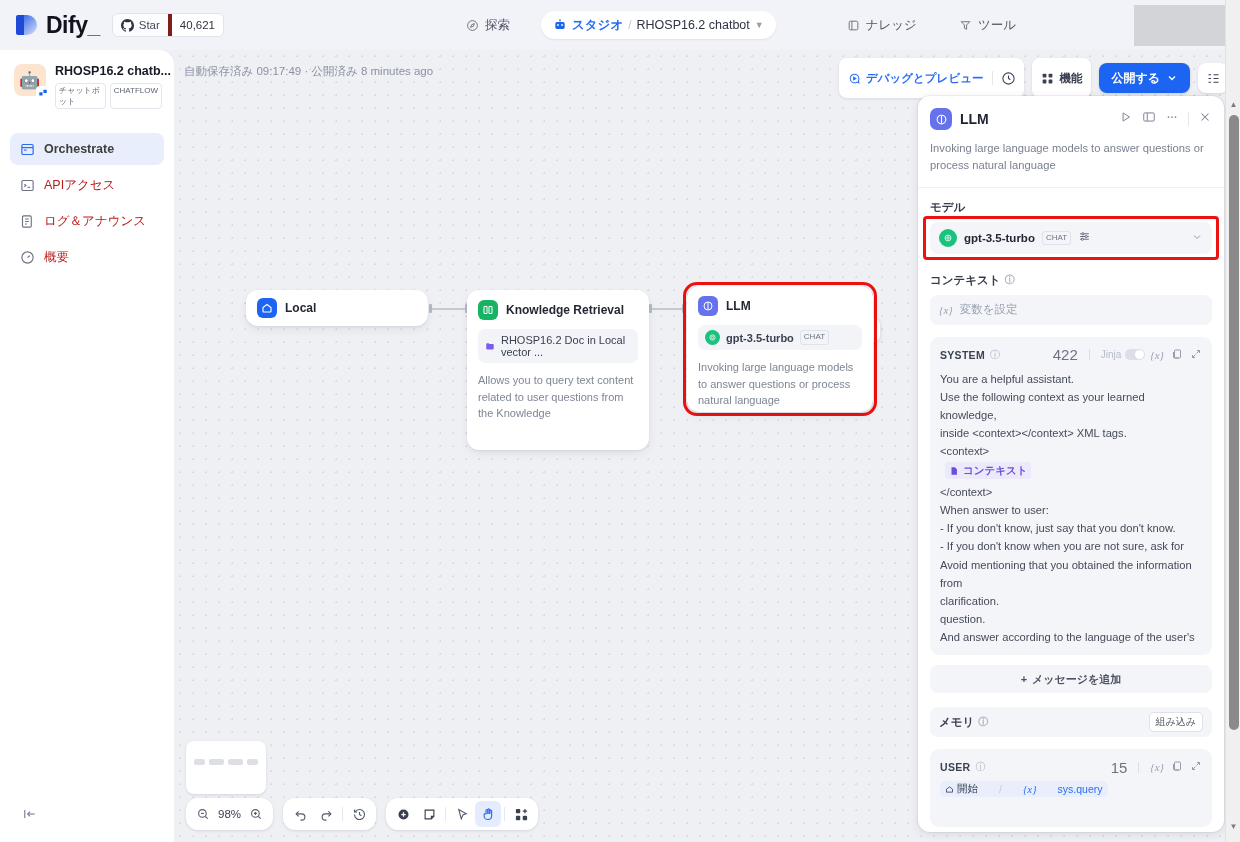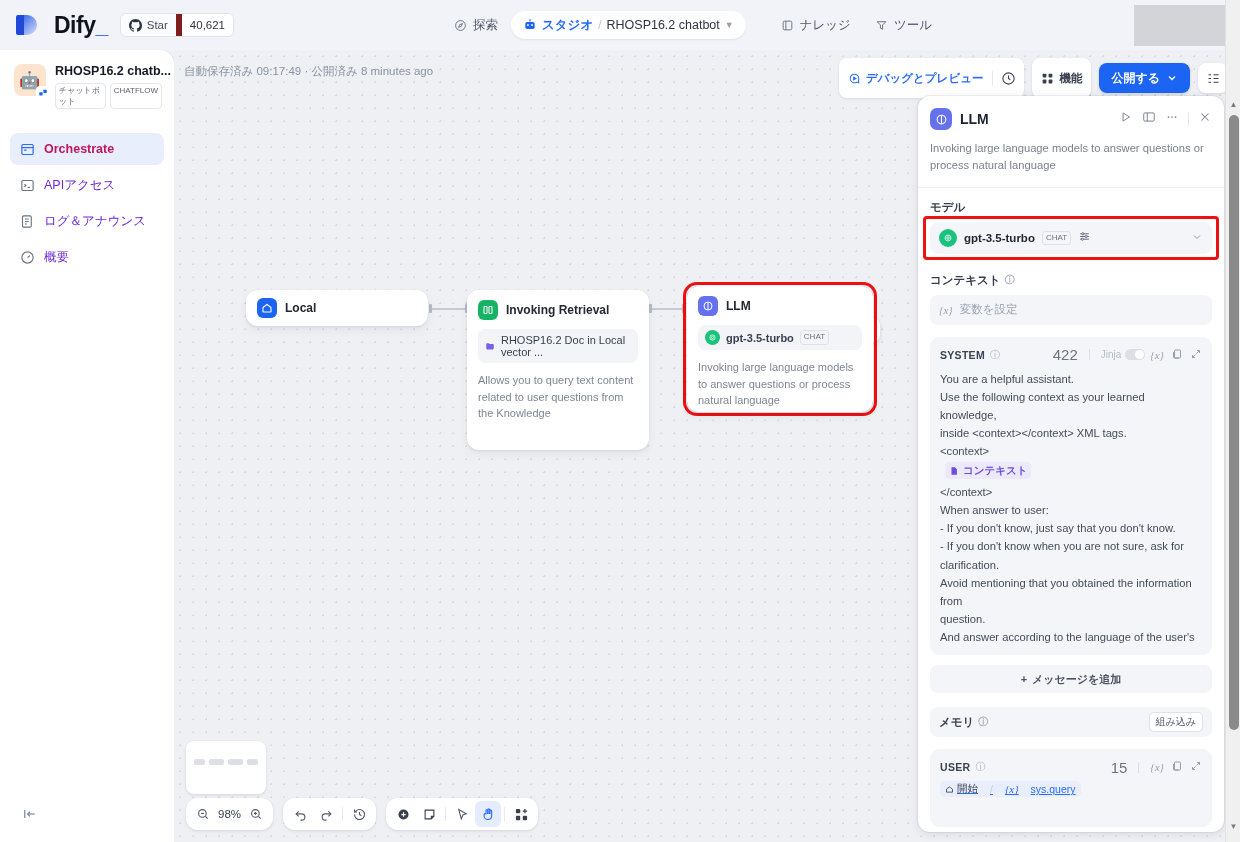--- a/index.html
+++ b/index.html
@@ -10,21 +10,21 @@
     overflow: hidden;
   }
   .app { position: relative; width: 1240px; height: 842px; background: #eef1f6; }
 
   
   .topbar {
     position: absolute; left: 0; top: 0; width: 1240px; height: 50px;
     background: #f1f3f8;
     display: flex; align-items: center;
   }
-  .brand { display: flex; align-items: center; gap: 16px; padding-left: 16px; }
+  .brand { display: flex; align-items: center; gap: 8px; padding-left: 16px; }
   .logo-mark {
     width: 22px; height: 24px; position: relative;
   }
   .logo-mark .lm1 {
     position: absolute; left: 0; top: 2px; width: 9px; height: 20px;
     background: #1f49d6; border-radius: 2px 0 0 2px;
   }
   .logo-mark .lm2 {
     position: absolute; left: 8px; top: 2px; width: 13px; height: 20px;
     background: linear-gradient(135deg,#3f6fe8,#d7e0fb);
@@ -36,27 +36,27 @@
   .logo-dot { color: #2a6df4; }
   .star-pill {
     display: flex; align-items: center; margin-left: 12px;
     height: 24px; border: 1px solid #e0e3ea; border-radius: 6px; overflow: hidden;
     background: #fbfcfe;
   }
   .star-pill .s-left { display:flex; align-items:center; gap:5px; padding: 0 8px; height: 100%; }
   .star-pill .s-left span { font-size: 11.5px; color: #45495a; }
   .star-pill .s-right {
     padding: 0 8px; height: 100%; display:flex; align-items:center;
-    background: #fff; border-left: 6px solid #7f1d1d; font-size: 11.5px; color: #30343f;
+    background: #fff; border-left: 4px solid #7f1d1d; font-size: 11.5px; color: #30343f;
   }
   .gh { width: 13px; height: 13px; }
 
   .topnav {
-    position: absolute; left: 443px; top: 11px;
-    display: flex; align-items: center; gap: 2px;
+    position: absolute; left: 455px; top: 11px;
+    display: flex; align-items: center; gap: 20px;
   }
   .nav-item {
     display: flex; align-items: center; gap: 6px;
     height: 28px; padding: 0 11px; border-radius: 14px;
     font-size: 12.5px; color: #515665; cursor: pointer;
   }
   .nav-item.active-group {
     background: #fff; box-shadow: 0 1px 2px rgba(16,24,40,.08);
     padding: 0 12px; gap: 5px;
   }
@@ -95,23 +95,23 @@
   }
   .app-tags { display: flex; gap: 4px; margin-top: 5px; }
   .tag {
     font-size: 8px; color: #5d6374; border: 1px solid #e3e6ec;
     border-radius: 4px; padding: 1px 3px; background: #fff; line-height: 1.4;
   }
   .side-nav { margin-top: 14px; padding: 0 10px; }
   .side-item {
     display: flex; align-items: center; gap: 9px;
     height: 32px; padding: 0 10px; border-radius: 8px; margin-bottom: 4px;
-    font-size: 12.5px; color: #6d28d9; cursor: pointer;
-  }
-  .side-item.active { background: #e9eefc; color: #be185d; font-weight: bold; }
+    font-size: 12.5px; color: #b91c1c; cursor: pointer;
+  }
+  .side-item.active { background: #e9eefc; color: #404040; font-weight: bold; }
   .side-item svg { flex: none; }
   .collapse-btn {
     position: absolute; left: 22px; bottom: 18px;
     color: #7a8296; font-size: 13px; cursor: pointer;
   }
 
   
   .canvas {
     position: absolute; left: 174px; top: 50px; right: 0; bottom: 0;
     background-color: #eef0f4;
@@ -287,22 +287,22 @@
   }
   .mem-pill {
     font-size: 10px; color: #4e5costume; color:#4e5464; border:1px solid #dfe2e9;
     background:#fff; border-radius: 5px; padding: 2px 6px;
   }
   .user-card {
     margin-top: 12px; background: #f4f5f9; border-radius: 9px; padding: 9px 10px;
     height: 78px;
   }
   .sysq-chip {
-    display:inline-flex; align-items:center; gap:12px; background:#e8eefc;
-    border-radius: 5px; padding: 1px 5px; font-size: 10.5px; color:#2a6df4; margin-top: 5px; text-decoration: underline;
+    display:inline-flex; align-items:center; gap:21px; background:#e8eefc;
+    border-radius: 5px; padding: 1px 5px; font-size: 10.5px; color:#2a6df4; margin-top: 5px;
   }
   .sysq-chip .home-part { color:#3b4252; display:flex; align-items:center; gap:3px; }
   .sysq-sep { color:#c6ccd8; }
 
   
   .vscroll {
     position: absolute; right: 0; top: 0; width: 15px; height: 842px; background: #f0f0f0;
     border-left: 1px solid #e1e1e1;
   }
   .vscroll .arrow-up, .vscroll .arrow-down {
@@ -507,21 +507,21 @@
       </div>
     </div>
 
     <div class="node" style="left:293px; top:240px; width:182px; height:160px;">
       <div class="node-head">
         <div class="node-ico" style="background:#16b364;">
           <svg width="12" height="12" viewBox="0 0 24 24" fill="none" stroke="#fff" stroke-width="2">
               <path d="M4 5h6v14H4zM14 5h6v14h-6z"></path>
             </svg>
         </div>
-        <div class="node-title">Invoking Retrieval</div>
+        <div class="node-title">Knowledge Retrieval</div>
       </div>
       <div class="node-sub">
         <svg width="13" height="13" viewBox="0 0 24 24" fill="#7c5cf0">
             <path d="M3 6a2 2 0 012-2h4l2 2h8a2 2 0 012 2v9a2 2 0 01-2 2H5a2 2 0 01-2-2z"></path>
           </svg>
         <span>RHOSP16.2 Doc in Local vector ...</span>
       </div>
       <div class="node-desc">Allows you to query text content related to user questions from the Knowledge</div>
     </div>
 
@@ -773,22 +773,22 @@
               <svg width="10" height="10" viewBox="0 0 24 24" fill="#6d4de0">
                   <path d="M6 3h8l5 5v13H6z"></path>
                 </svg>
               <span>コンテキスト</span>
             </span>
           </div>
           <div>&lt;/context&gt;</div>
           <div>When answer to user:</div>
           <div>- If you don't know, just say that you don't know.</div>
           <div>- If you don't know when you are not sure, ask for</div>
+          <div>Avoid mentioning that you obtained the information from</div>
           <div>clarification.</div>
-          <div>Avoid mentioning that you obtained the information from</div>
           <div>question.</div>
           <div>And answer according to the language of the user's</div>
         </div>
       </div>
 
       <div class="add-msg">
         <span>+</span>
         <span>メッセージを追加</span>
       </div>
 

